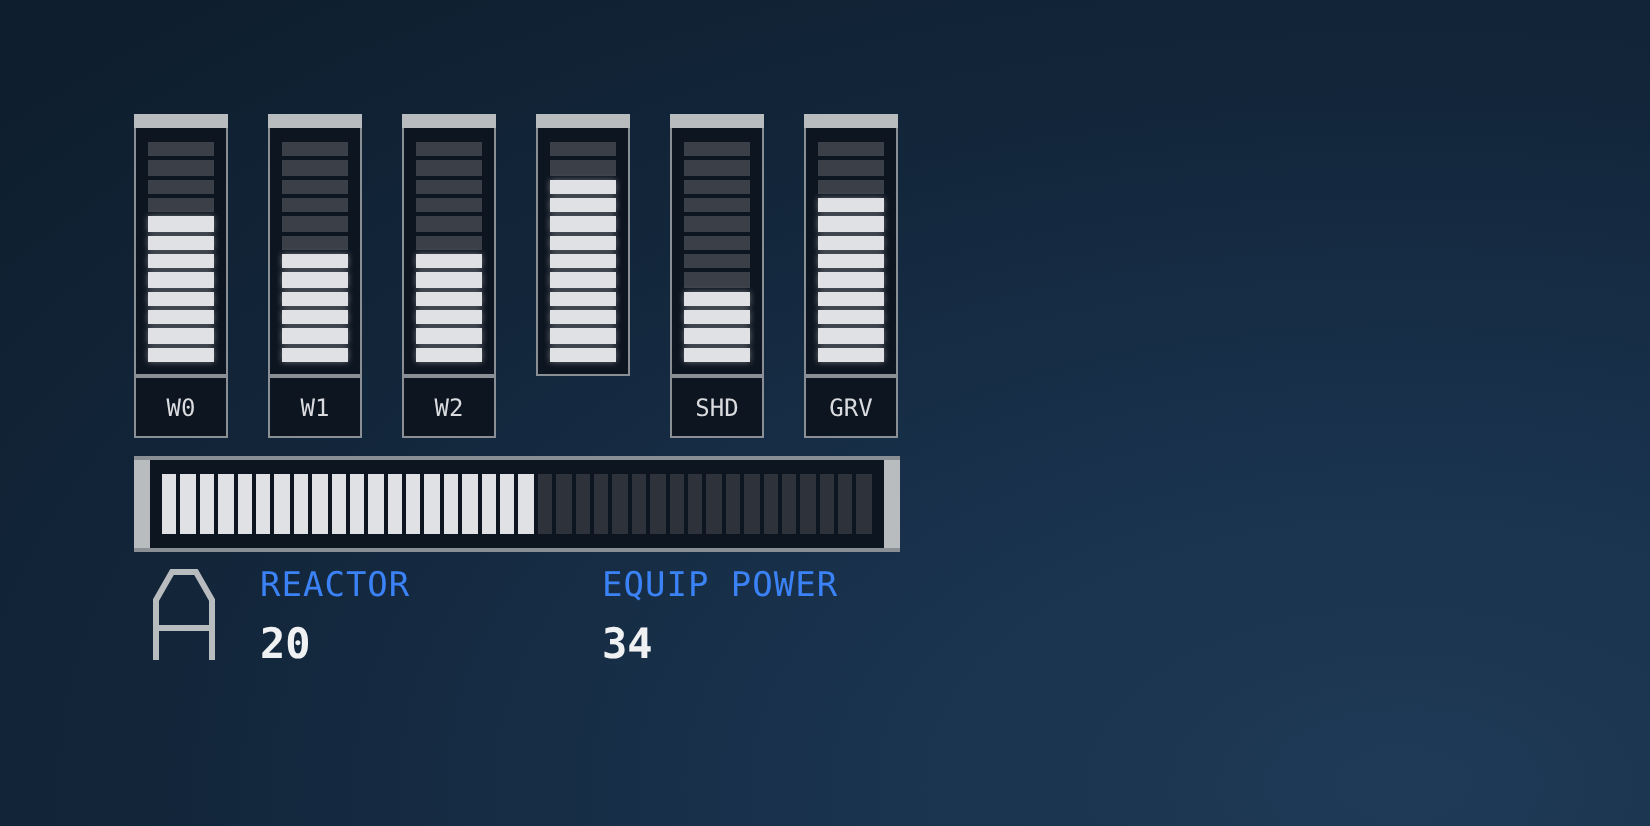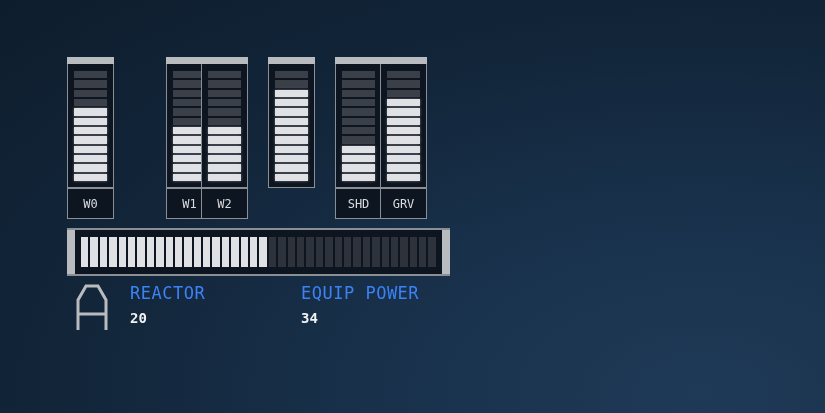--- a/index.html
+++ b/index.html
@@ -15,21 +15,21 @@
   .lbl{position:absolute;left:0;top:131px;width:45px;height:29px;border:1px solid #8a8f96;background:#0d1520;
     color:#d9dbde;font-size:12px;display:flex;align-items:center;justify-content:center;}
   .reactor{position:absolute;left:67px;top:228px;width:383px;height:48px;background:#0d1520;border-top:2px solid #8a8f96;border-bottom:2px solid #8a8f96;box-sizing:border-box;}
   .reactor .endl,.reactor .endr{position:absolute;top:0;bottom:0;width:8px;background:#b9bcbf;}
   .reactor .endl{left:0}.reactor .endr{right:0}
   .rsegs{position:absolute;left:14px;right:14px;top:7px;bottom:7px;display:flex;gap:2px;}
   .rseg{flex:1;background:#2e333b;}
   .rseg.on{background:#dfe1e4;}
   .logo{position:absolute;left:74px;top:284px;width:36px;height:48px;}
   .t{position:absolute;color:#3b82f6;font-size:17px;letter-spacing:0.5px;}
-  .v{position:absolute;color:#f0f1f2;font-size:14px;font-weight:bold;}
+  .v{position:absolute;color:#f0f1f2;font-size:21px;font-weight:bold;}
 </style>
 </head>
 <body>
 
 <div id="meters">
     <div class="col" style="left: 67px;">
       <div class="cap"></div>
       <div class="meter">
         <div class="segs">
           <div class="seg"></div>
@@ -41,21 +41,21 @@
           <div class="seg on"></div>
           <div class="seg on"></div>
           <div class="seg on"></div>
           <div class="seg on"></div>
           <div class="seg on"></div>
           <div class="seg on"></div>
         </div>
       </div>
       <div class="lbl">W0</div>
     </div>
-    <div class="col" style="left: 134px; margin-left: 32px;">
+    <div class="col" style="left: 134px;">
       <div class="cap"></div>
       <div class="meter">
         <div class="segs">
           <div class="seg"></div>
           <div class="seg"></div>
           <div class="seg"></div>
           <div class="seg"></div>
           <div class="seg"></div>
           <div class="seg"></div>
           <div class="seg on"></div>
@@ -120,21 +120,21 @@
           <div class="seg"></div>
           <div class="seg"></div>
           <div class="seg on"></div>
           <div class="seg on"></div>
           <div class="seg on"></div>
           <div class="seg on"></div>
         </div>
       </div>
       <div class="lbl">SHD</div>
     </div>
-    <div class="col" style="left: 380px;">
+    <div class="col" style="left: 402px;">
       <div class="cap"></div>
       <div class="meter">
         <div class="segs">
           <div class="seg"></div>
           <div class="seg"></div>
           <div class="seg"></div>
           <div class="seg on"></div>
           <div class="seg on"></div>
           <div class="seg on"></div>
           <div class="seg on"></div>

